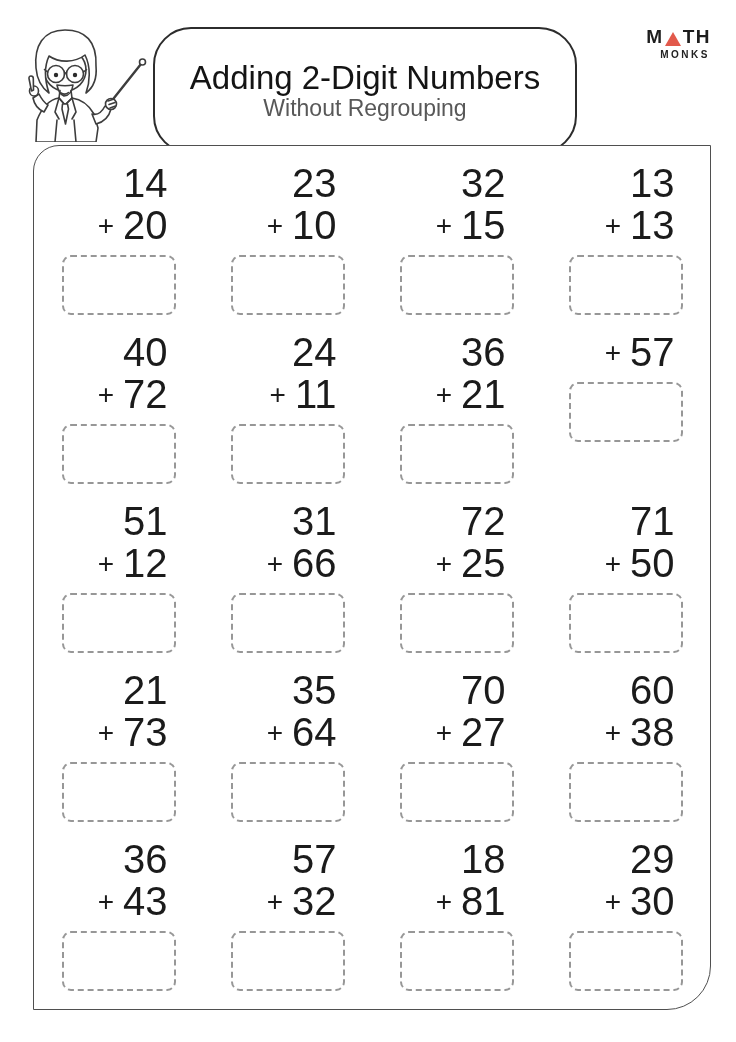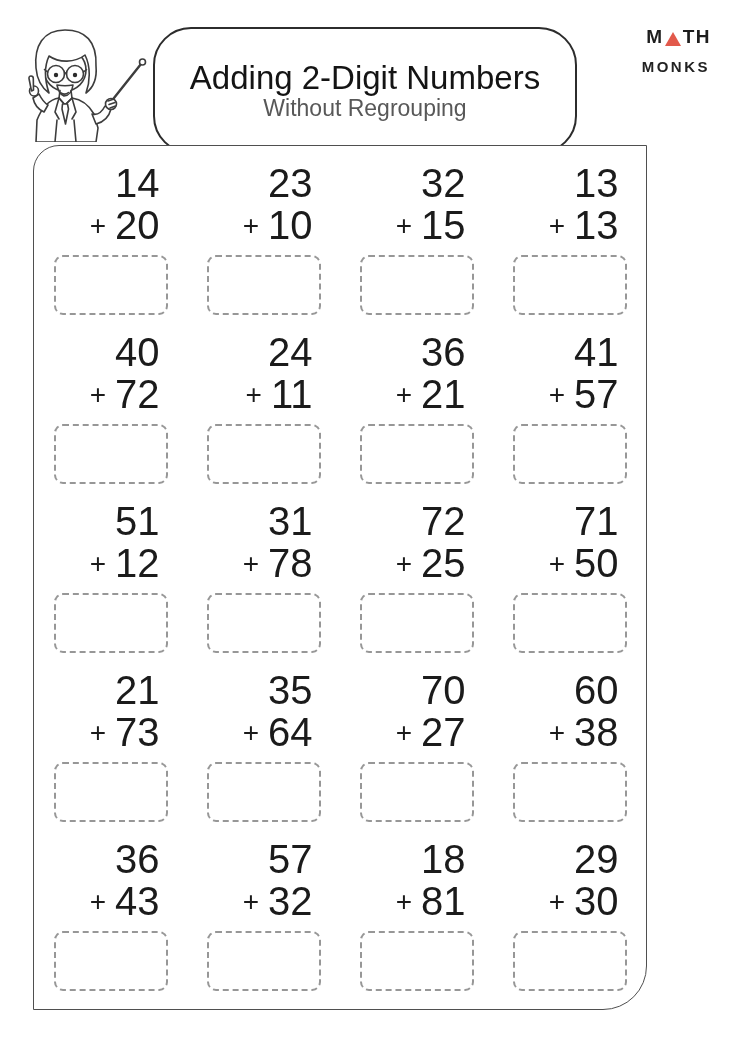--- a/index.html
+++ b/index.html
@@ -26,25 +26,25 @@
   }
   .title{font-size:33px;line-height:1.1;color:#141414;white-space:nowrap;}
   .subtitle{font-size:23px;line-height:1.1;color:var(--subtle);white-space:nowrap;}
   .logo{position:absolute;right:25px;top:26px;display:flex;flex-direction:column;align-items:flex-end;}
   .logo-word{display:flex;align-items:baseline;font-weight:bold;font-size:19px;letter-spacing:1.5px;color:#1d1d1d;}
   .logo-tri{
     width:0;height:0;align-self:flex-end;
     border-left:8px solid transparent;border-right:8px solid transparent;
     border-bottom:14px solid var(--tri);margin:0 2px 2px 1px;
   }
-  .logo-monks{font-weight:bold;font-size:15px;letter-spacing:2.5px;color:#222;margin-top:10px;margin-right:1px;}
+  .logo-monks{font-weight:bold;font-size:10px;letter-spacing:2.5px;color:#222;margin-top:1px;margin-right:1px;}
 
   
   .frame{
-    position:absolute;left:33px;top:145px;width:614px;height:865px;
+    position:absolute;left:33px;top:145px;width:678px;height:865px;
     border:1.5px solid var(--frame);
     border-radius:26px 0 44px 0;
     background:#fff;
     padding:16px 0 0 0;
   }
   .grid{
     display:grid;grid-template-columns:repeat(4,1fr);row-gap:16px;
   }
   .problem{width:114px;margin:0 auto;}
   .top-addend{
@@ -175,40 +175,39 @@
       </div>
       <div class="problem">
         <div class="top-addend">36</div>
         <div class="bottom-row">
           <span class="plus">+</span>
           <span class="bottom-addend">21</span>
         </div>
         <div class="answer-box"></div>
       </div>
       <div class="problem">
-        <div class="top-addend">41</div>
         <div class="bottom-row">
           <span class="plus">+</span>
           <span class="bottom-addend">57</span>
         </div>
         <div class="answer-box"></div>
       </div>
       <div class="problem">
         <div class="top-addend">51</div>
         <div class="bottom-row">
           <span class="plus">+</span>
           <span class="bottom-addend">12</span>
         </div>
         <div class="answer-box"></div>
       </div>
       <div class="problem">
         <div class="top-addend">31</div>
         <div class="bottom-row">
           <span class="plus">+</span>
-          <span class="bottom-addend">78</span>
+          <span class="bottom-addend">66</span>
         </div>
         <div class="answer-box"></div>
       </div>
       <div class="problem">
         <div class="top-addend">72</div>
         <div class="bottom-row">
           <span class="plus">+</span>
           <span class="bottom-addend">25</span>
         </div>
         <div class="answer-box"></div>

